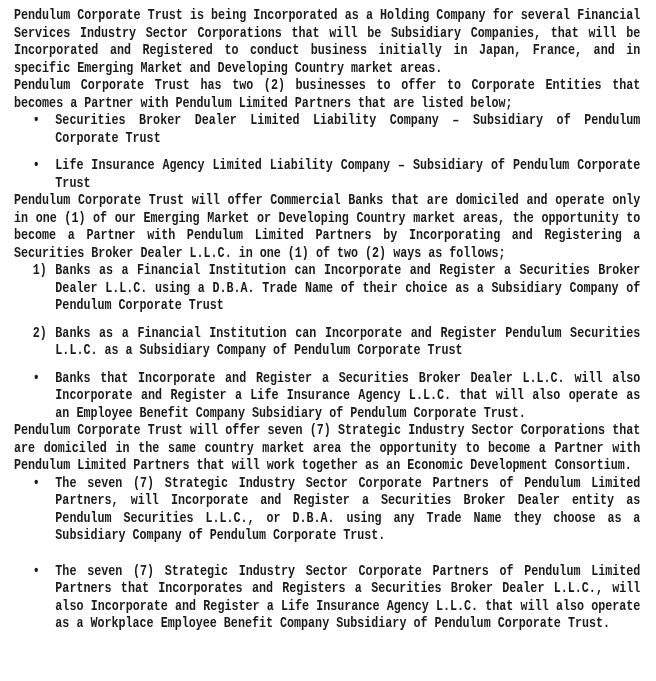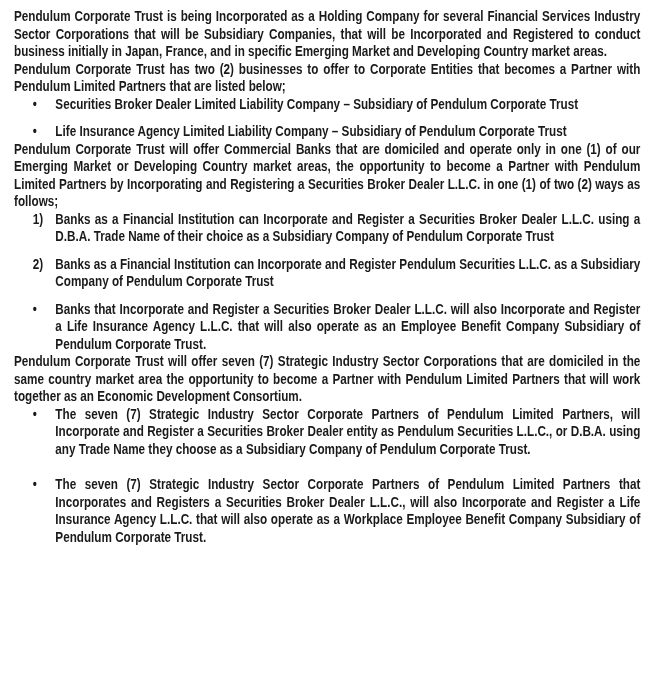--- a/index.html
+++ b/index.html
@@ -11,20 +11,21 @@
     width: 656px;
     height: 681px;
     overflow: hidden;
     font-family: "Liberation Sans", "DejaVu Sans", sans-serif;
   }
   .page {
     padding: 7px 0 0 14px;
     width: 642px;
     height: 674px;
     overflow: hidden;
+    font-family: Liberation Mono, monospace;
   }
   
   .doc {
     width: 803px;
     transform: scaleX(0.78);
     transform-origin: top left;
     font-weight: 700;
     font-size: 15px;
     line-height: 17.5px;
     color: #1a1a1a;

